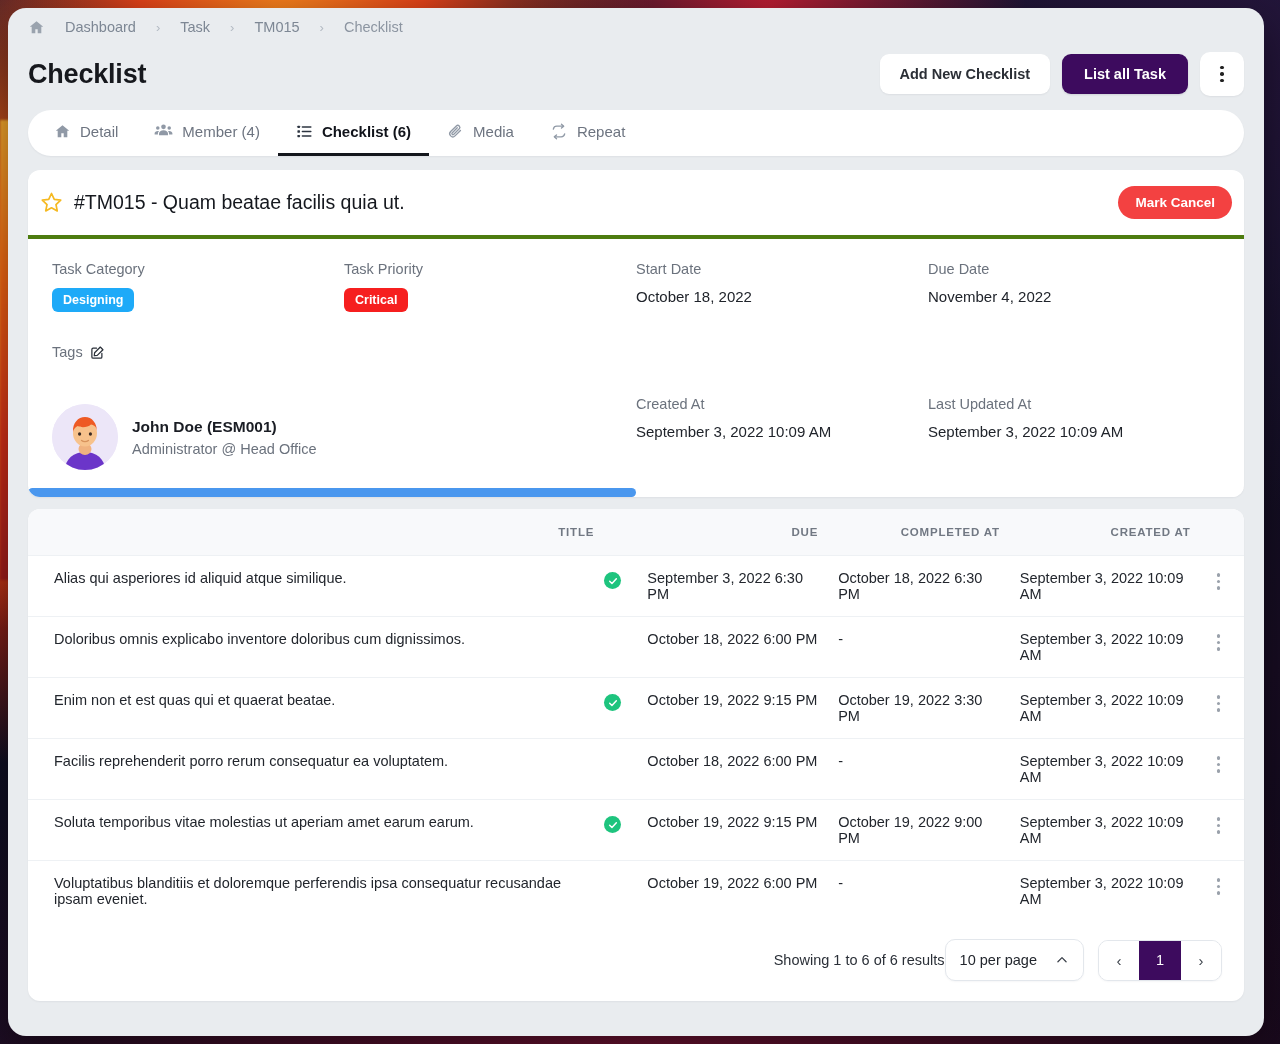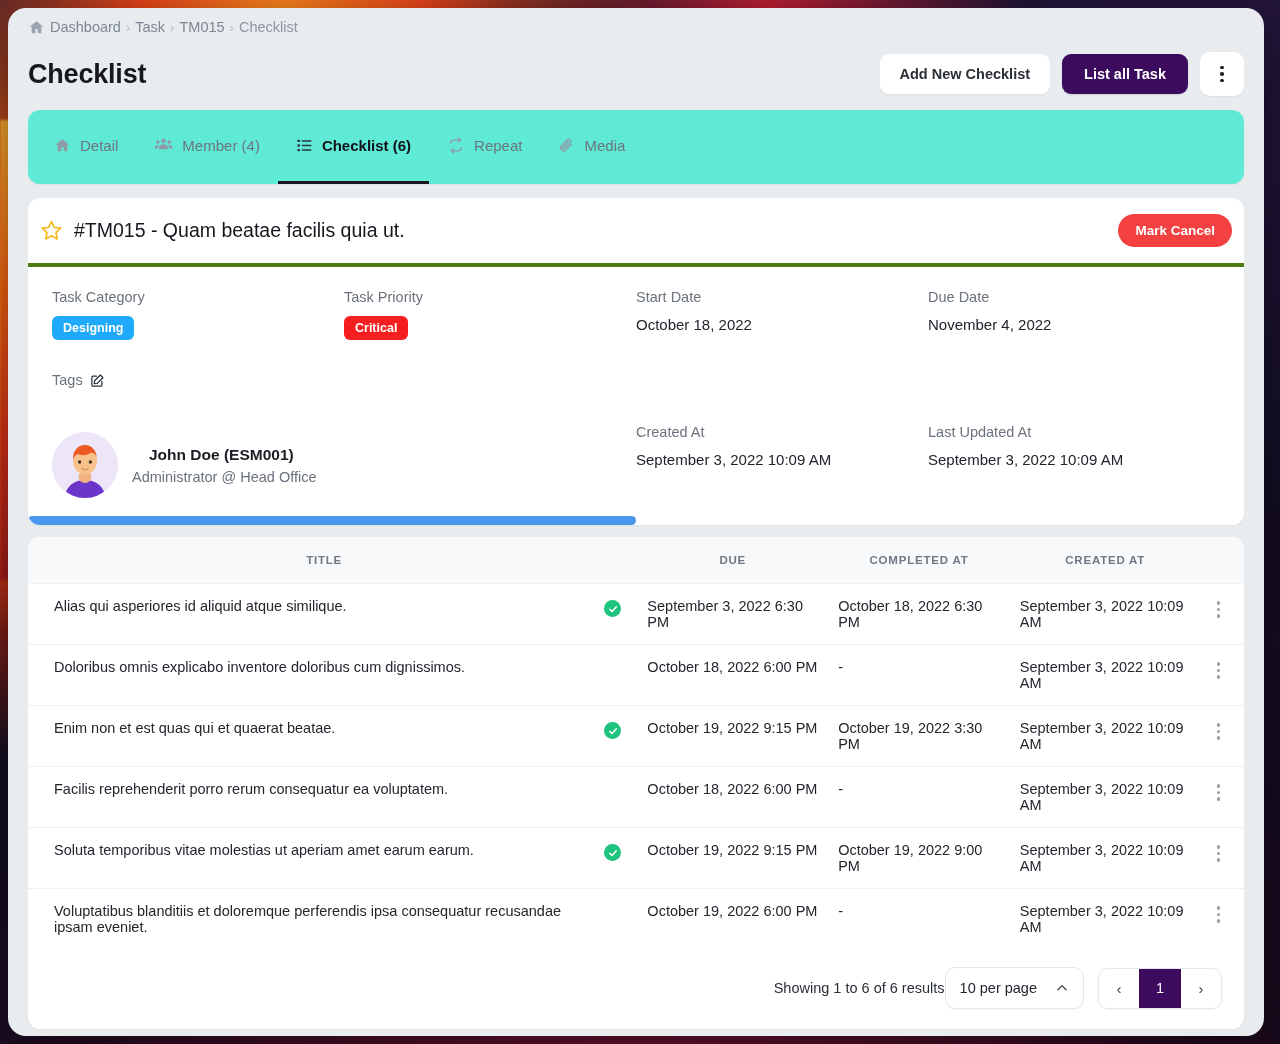--- a/index.html
+++ b/index.html
@@ -36,21 +36,21 @@
     left: 8px; top: 8px;
     width: 1256px; height: 1028px;
     background: #e9ecef;
     border-radius: 18px;
     overflow: hidden;
     box-shadow: 0 14px 50px rgba(0,0,0,0.55);
   }
 
   
   .breadcrumb {
-    display: flex; align-items: center; gap: 5px;
+    display: flex; align-items: center; gap: 20px;
     height: 38px; padding: 0 20px;
     font-size: 14.5px; color: #9aa3ae;
   }
   .breadcrumb .home-ico { color: #9aa3ae; display:flex; align-items:center; }
   .crumb { color: #8c95a1; }
   .crumb.link { color: #7d8794; }
   .sep { color: #b3bac3; font-size: 13px; }
 
   
   .page-header {
@@ -74,22 +74,22 @@
   .btn-kebab {
     background: #ffffff; width: 44px; height: 44px; border-radius: 10px;
     display: flex; align-items: center; justify-content: center;
     box-shadow: 0 1px 2px rgba(16,24,40,0.06);
   }
   .kebab-dots { display: flex; flex-direction: column; gap: 3px; }
   .kebab-dots i { width: 3.5px; height: 3.5px; border-radius: 50%; background: #222; display: block; }
 
   
   .tabs-card {
-    background: #5eead4; border-radius: 12px;
-    margin: 0 20px; height: 74px;
+    background: #ffffff; border-radius: 23px;
+    margin: 0 20px; height: 46px;
     display: flex; align-items: stretch; padding: 0 8px;
     box-shadow: 0 1px 2px rgba(16,24,40,0.05);
   }
   .tab {
     display: flex; align-items: center; gap: 9px;
     padding: 0 18px; cursor: pointer;
     font-size: 15px; color: #6d7480; position: relative;
     border-bottom: 3px solid transparent;
   }
   .tab .tab-ico { display: flex; align-items: center; color: #9099a6; }
@@ -128,34 +128,34 @@
   .tags-row .field-label { margin-bottom: 0; }
   .edit-ico { color: #2b313a; display: flex; }
 
   .owner-block { margin-top: 36px; }
   .owner-row { display: flex; align-items: center; gap: 14px; margin-top: 8px; }
   .avatar {
     width: 66px; height: 66px; border-radius: 50%; background: #ece6f8;
     display: flex; align-items: flex-end; justify-content: center; overflow: hidden;
     flex: none;
   }
-  .owner-name { font-size: 15.5px; font-weight: bold; color: #1a1d24; margin-left: 17px; }
+  .owner-name { font-size: 15.5px; font-weight: bold; color: #1a1d24; }
   .owner-sub { font-size: 14.5px; color: #6b727d; margin-top: 5px; }
   .progress-bar-wrap { height: 9px; background: #ffffff; }
   .progress-bar { height: 9px; background: #4a97ee; border-radius: 5px; }
 
   
   .table-card {
     background: #ffffff; border-radius: 12px;
     margin: 12px 20px 0 20px; overflow: hidden;
     box-shadow: 0 1px 2px rgba(16,24,40,0.05);
   }
   table { width: 100%; border-collapse: collapse; }
   thead th {
-    background: #f8f9fb; text-align: center;
+    background: #f8f9fb; text-align: right;
     font-size: 11.5px; letter-spacing: 0.8px; color: #717883; font-weight: bold;
     padding: 17px 10px; border-bottom: 1px solid #eef1f4;
   }
   tbody td {
     padding: 14px 10px; font-size: 14.5px; color: #22262d;
     border-bottom: 1px solid #eef1f4; vertical-align: top;
   }
   tbody tr:last-child td { border-bottom: none; }
   .col-title { padding-left: 26px; width: 600px; }
   .col-check { width: 34px; padding-left: 0; padding-right: 0; }
@@ -267,36 +267,36 @@
             <rect x="2" y="10.4" width="3.6" height="3.2" rx="0.7"></rect>
             <rect x="8" y="11" width="14" height="2.1" rx="1"></rect>
             <rect x="2" y="16.8" width="3.6" height="3.2" rx="0.7"></rect>
             <rect x="8" y="17.4" width="14" height="2.1" rx="1"></rect>
           </svg>
       </span>
       <span>Checklist (6)</span>
     </div>
     <div class="tab">
       <span class="tab-ico">
+        <svg width="17" height="17" viewBox="0 0 24 24" fill="none" stroke="currentColor" stroke-width="1.9" stroke-linecap="round">
+            <path d="M19 10.5 11.3 18.2a4.3 4.3 0 0 1-6.1-6.1l8-8a2.9 2.9 0 0 1 4.1 4.1l-8 8a1.5 1.5 0 0 1-2.1-2.1l7.3-7.3"></path>
+          </svg>
+      </span>
+      <span>Media</span>
+    </div>
+    <div class="tab">
+      <span class="tab-ico">
         <svg width="18" height="17" viewBox="0 0 24 24" fill="none" stroke="currentColor" stroke-width="1.9" stroke-linecap="round" stroke-linejoin="round">
             <path d="M4 8.5A5 5 0 0 1 9 4.5h9"></path>
             <polyline points="15.5,1.8 18.6,4.5 15.5,7.2"></polyline>
             <path d="M20 15.5a5 5 0 0 1-5 4h-9"></path>
             <polyline points="8.5,22.2 5.4,19.5 8.5,16.8"></polyline>
           </svg>
       </span>
       <span>Repeat</span>
-    </div>
-    <div class="tab">
-      <span class="tab-ico">
-        <svg width="17" height="17" viewBox="0 0 24 24" fill="none" stroke="currentColor" stroke-width="1.9" stroke-linecap="round">
-            <path d="M19 10.5 11.3 18.2a4.3 4.3 0 0 1-6.1-6.1l8-8a2.9 2.9 0 0 1 4.1 4.1l-8 8a1.5 1.5 0 0 1-2.1-2.1l7.3-7.3"></path>
-          </svg>
-      </span>
-      <span>Media</span>
     </div>
   </div>
 
   <div class="detail-card">
     <div class="detail-head">
       <div class="task-heading">
         <span class="star-ico">
           <svg width="23" height="23" viewBox="0 0 24 24" fill="none" stroke="currentColor" stroke-width="1.8" stroke-linejoin="round">
               <polygon points="12,2.6 14.9,8.8 21.6,9.6 16.7,14.2 18,20.8 12,17.5 6,20.8 7.3,14.2 2.4,9.6 9.1,8.8"></polygon>
             </svg>

